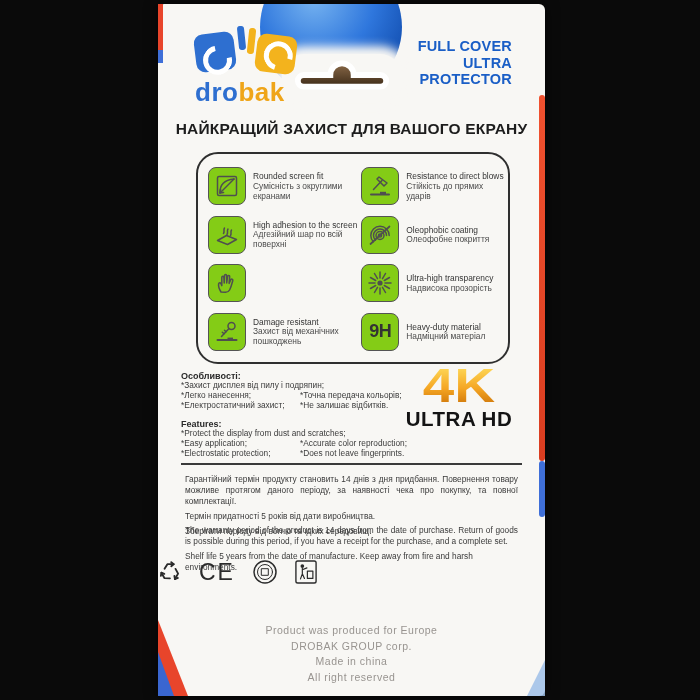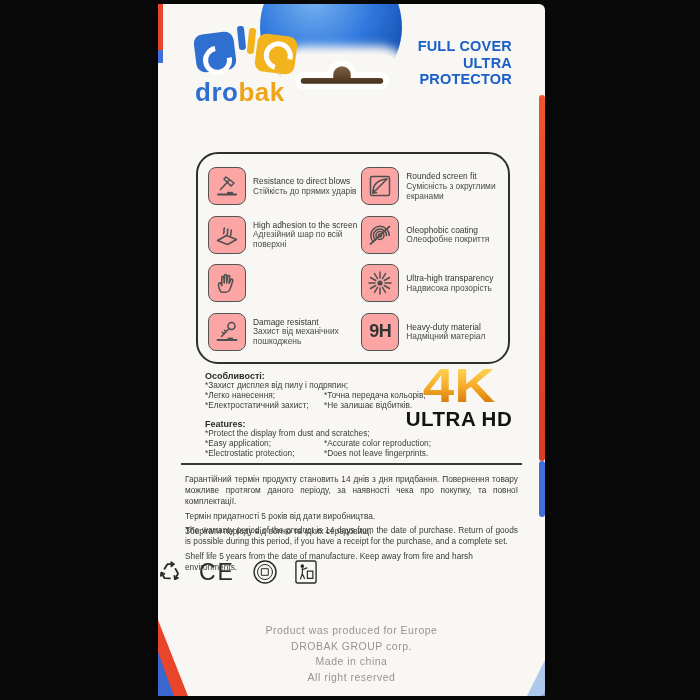--- a/index.html
+++ b/index.html
@@ -32,27 +32,27 @@
            font-size:14.5px;line-height:16.5px;letter-spacing:.2px;}
   
   .heading{position:absolute;top:116px;left:0;width:100%;text-align:center;font-size:15.5px;
            font-weight:bold;color:#1d1d1d;letter-spacing:.2px;}
   
   .feature-box{position:absolute;left:38px;top:148px;width:314px;height:212px;border:2px solid #2f2f2f;
                border-radius:22px;box-sizing:border-box;padding:8px 4px 4px 10px;display:grid;
                grid-template-columns:1fr 1fr;grid-auto-rows:48.5px;column-gap:4px;}
   .feat{display:flex;align-items:center;gap:7px;}
   .feat-icon{width:38px;height:38px;border:1.5px solid #545454;border-radius:8px;flex:none;
-             display:flex;align-items:center;justify-content:center;box-sizing:border-box;background:#fca5a5;}
+             display:flex;align-items:center;justify-content:center;box-sizing:border-box;background:#84cc16;}
   .badge9h{font-size:18px;font-weight:bold;color:#333;letter-spacing:-.5px;}
   .feat-text{min-width:0;}
   .feat-text .en{font-size:8.4px;color:#353535;line-height:10.5px;white-space:nowrap;}
   .feat-text .uk{font-size:8.4px;color:#4b4b4b;line-height:9.8px;max-width:110px;}
   
-  .sec{position:absolute;left:23px;width:235px;margin-left:24px;}
+  .sec{position:absolute;left:23px;width:235px;}
   .sec-uk{top:367px;} .sec-en{top:415px;}
   .sec .sh{font-size:9px;font-weight:bold;color:#2a2a2a;line-height:10px;}
   .sec .sl,.sec .pair{font-size:8.3px;color:#3c3c3c;line-height:9.8px;}
   .pair .c1{display:inline-block;width:119px;}
   
   .badge4k{position:absolute;right:20px;top:360px;width:132px;text-align:center;}
   .k4{font-size:48px;font-weight:bold;line-height:44px;transform:scaleX(1.18);transform-origin:center;
       background:linear-gradient(180deg,#ffdf5e 0%,#f5a623 55%,#c96f05 100%);
       -webkit-background-clip:text;background-clip:text;color:transparent;}
   .uhd{font-size:20.5px;font-weight:bold;color:#141414;letter-spacing:.5px;line-height:22px;}
@@ -107,48 +107,49 @@
       </div>
       <div class="logo-text"><span class="dro">dro</span><span class="bak">bak</span></div>
     </div>
 
     <div class="tagline">
       <div>FULL COVER</div>
       <div>ULTRA</div>
       <div>PROTECTOR</div>
     </div>
 
+    <div class="heading">НАЙКРАЩИЙ ЗАХИСТ ДЛЯ ВАШОГО ЕКРАНУ</div>
 
     <div class="feature-box">
+      <div class="feat">
+        <div class="feat-icon">
+          <svg class="ic" width="26" height="26" viewBox="0 0 26 26">
+            <rect x="3.5" y="3.5" width="19" height="19" rx="1.5"></rect>
+            <path d="M20 6 L6 20"></path>
+              <path d="M20 6 Q5.5 7.5 6 20"></path>
+            <path d="M6 20 l3.6 -.6 M6 20 l.6 -3.6"></path>
+          </svg>
+          </div>
+        <div class="feat-text">
+            <div class="en">Rounded screen fit</div>
+            <div class="uk">Сумісність з округлими екранами</div>
+          </div>
+      </div>
       <div class="feat">
         <div class="feat-icon">
           <svg class="ic" width="26" height="26" viewBox="0 0 26 26">
             <path d="M6.5 16.5 L15 7.5"></path>
               <path d="M12 4 L20 10 L17 13 L10 6 Z"></path>
             <path d="M4 21.5 H22" stroke-width="2"></path>
               <rect x="13" y="18.8" width="6" height="2.4" fill="#4f4f4f" stroke="none"></rect>
           </svg>
           </div>
         <div class="feat-text">
             <div class="en">Resistance to direct blows</div>
             <div class="uk">Стійкість до прямих ударів</div>
-          </div>
-      </div>
-      <div class="feat">
-        <div class="feat-icon">
-          <svg class="ic" width="26" height="26" viewBox="0 0 26 26">
-            <rect x="3.5" y="3.5" width="19" height="19" rx="1.5"></rect>
-            <path d="M20 6 L6 20"></path>
-              <path d="M20 6 Q5.5 7.5 6 20"></path>
-            <path d="M6 20 l3.6 -.6 M6 20 l.6 -3.6"></path>
-          </svg>
-          </div>
-        <div class="feat-text">
-            <div class="en">Rounded screen fit</div>
-            <div class="uk">Сумісність з округлими екранами</div>
           </div>
       </div>
       <div class="feat">
         <div class="feat-icon">
           <svg class="ic" width="26" height="26" viewBox="0 0 26 26">
             <path d="M3.5 18.5 L12.5 13.5 L22.5 17.5 L13.5 22.5 Z"></path>
             <path d="M9.5 11.5 c1.5 -2 -.5 -3.5 1 -5.5"></path>
               <path d="M13 12.5 c1.5 -2 -.5 -3.5 1 -5.5"></path>
             <path d="M16.5 13.5 c1.5 -2 -.5 -3.5 1 -5.5"></path>
           </svg>

